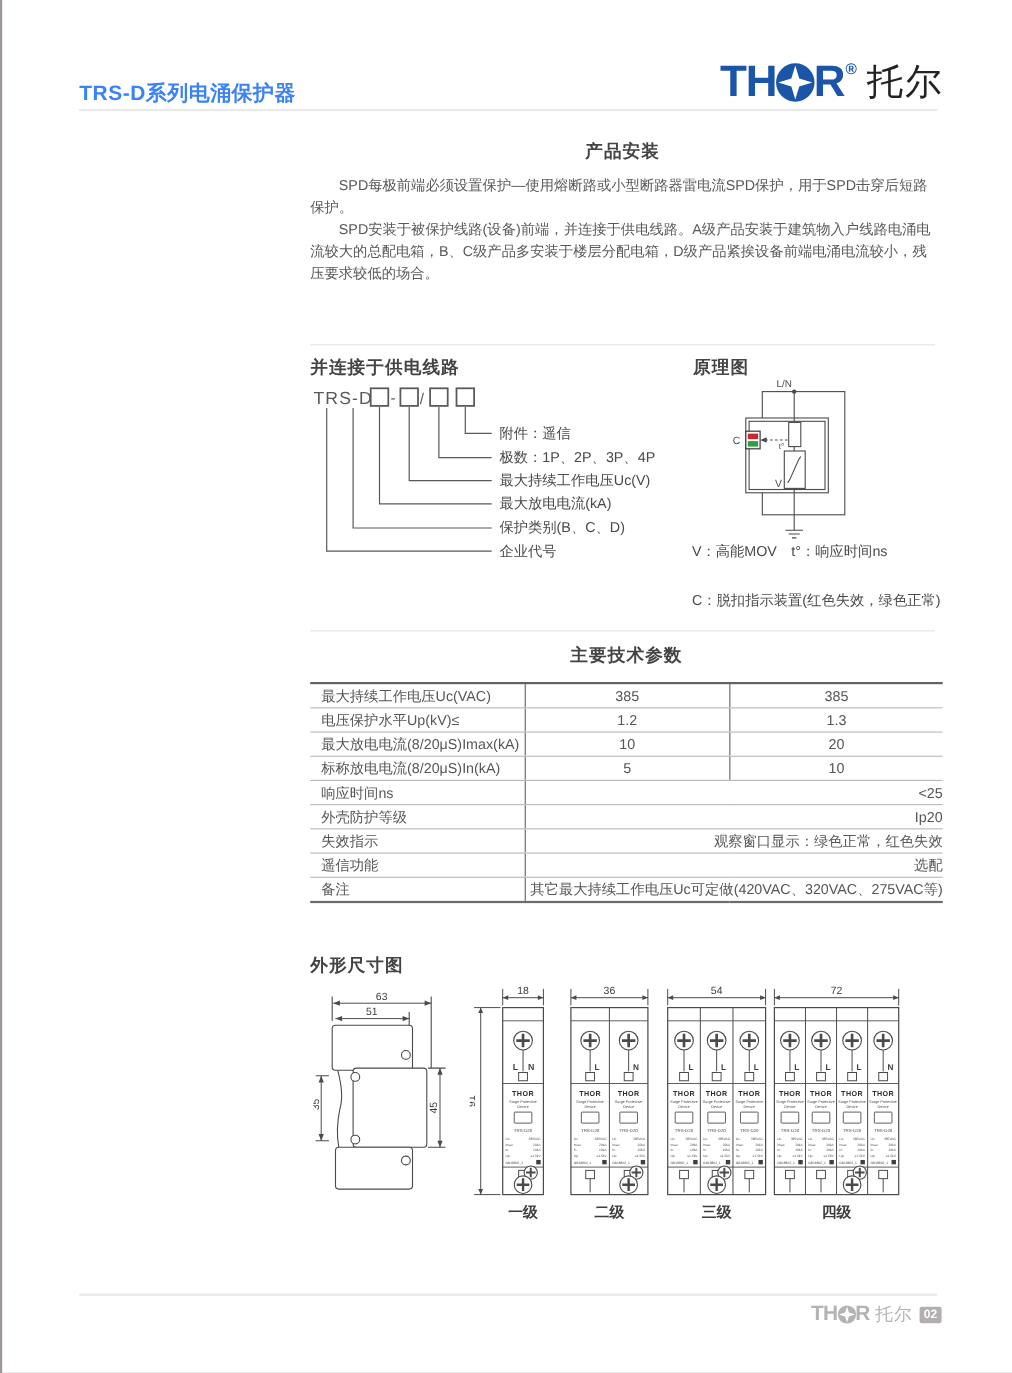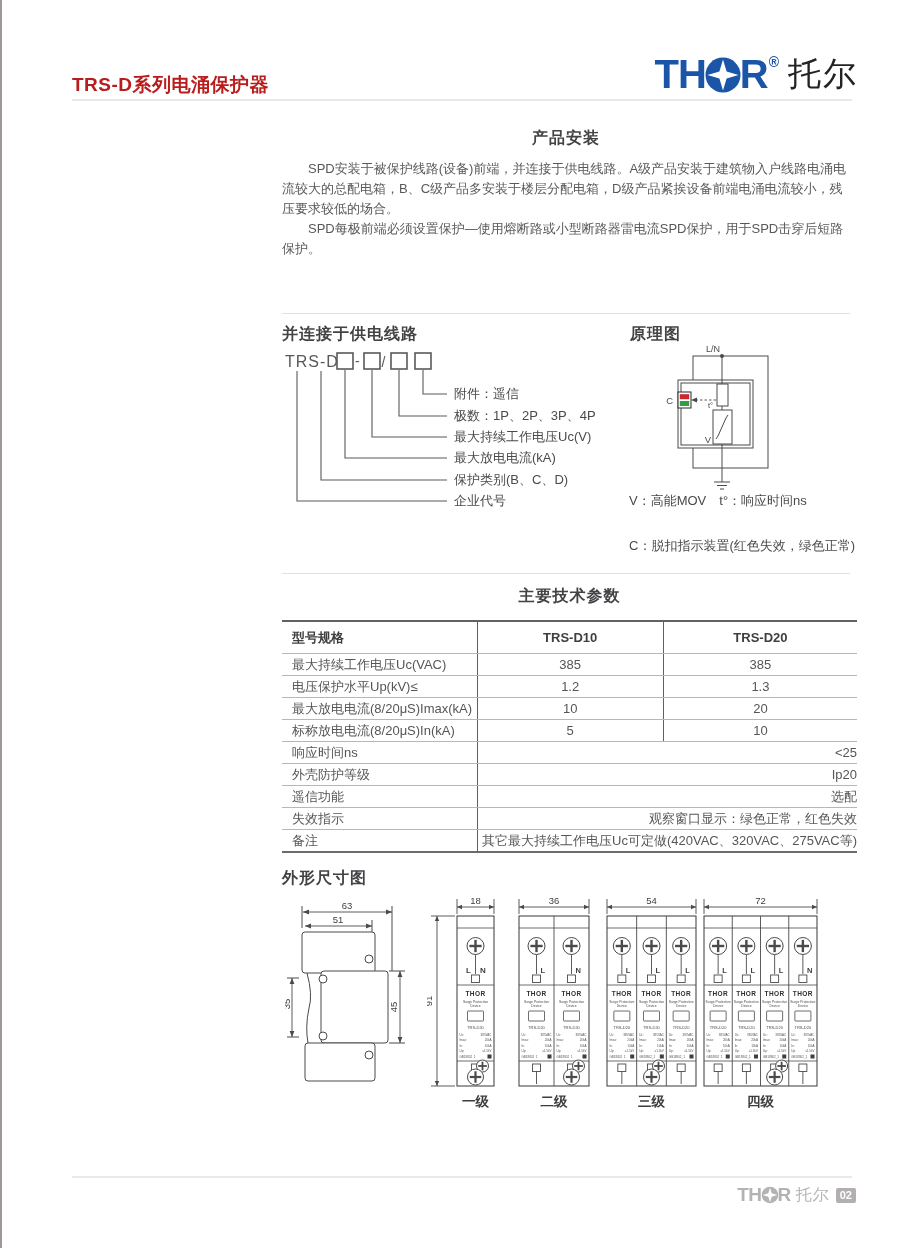--- a/index.html
+++ b/index.html
@@ -2,21 +2,21 @@
 <html><head>
 <meta charset="utf-8">
 <style>
   html,body{margin:0;padding:0;background:#fff;}
   body{font-family:"Liberation Sans","DejaVu Sans",sans-serif;color:#58585a;}
   .page{position:relative;width:920px;height:1248px;background:#fff;
         border-left:2px solid #9e9698;border-bottom:2px solid #908a8c;overflow:hidden;}
   .abs{position:absolute;}
 
   
-  .doc-title{left:70px;top:72px;font-size:19px;font-weight:bold;color:#b91c1c;letter-spacing:.5px;}
+  .doc-title{left:70px;top:72px;font-size:19px;font-weight:bold;color:#3b82f6;letter-spacing:.5px;}
   .header-rule{left:70px;top:99px;width:780px;height:2px;background:#e9e9e9;}
   .logo{right:64px;top:52px;display:flex;align-items:center;}
   .logo-thor{font-size:40px;font-weight:800;color:#1a55a8;letter-spacing:-1px;display:flex;align-items:center;}
   .logo-star{margin:0 -2px;vertical-align:middle;}
   .logo-reg{font-size:14px;color:#1a55a8;font-weight:bold;position:relative;top:-13px;left:1px;}
   .logo-cn{font-size:33px;color:#232323;margin-left:10px;letter-spacing:2px;}
 
   
   .sec-h{font-size:16px;font-weight:bold;color:#434346;letter-spacing:1px;text-align:center;}
   .install{left:280px;top:128px;width:568px;}
@@ -64,22 +64,22 @@
         </svg>
         <span>R</span>
       </span>
     <span class="logo-reg">®</span>
     <span class="logo-cn">托尔</span>
   </div>
   <div class="abs header-rule"></div>
 
   <div class="abs install">
     <div class="sec-h">产品安装</div>
+    <p>SPD每极前端必须设置保护—使用熔断路或小型断路器雷电流SPD保护，用于SPD击穿后短路保护。</p>
     <p>SPD安装于被保护线路(设备)前端，并连接于供电线路。A级产品安装于建筑物入户线路电涌电流较大的总配电箱，B、C级产品多安装于楼层分配电箱，D级产品紧挨设备前端电涌电流较小，残压要求较低的场合。</p>
-    <p>SPD每极前端必须设置保护—使用熔断路或小型断路器雷电流SPD保护，用于SPD击穿后短路保护。</p>
   </div>
 
   <div class="abs divider" style="top:313px"></div>
 
   <div class="abs sec-h" style="left:280px;top:324px">并连接于供电线路</div>
   <svg class="abs" style="left:280px;top:348px" width="350" height="168" viewBox="0 0 350 168">
     <g stroke="#59595b" stroke-width="1.1" fill="none">
       <rect x="55" y="5" width="16" height="16" stroke-width="1.6"></rect>
       <rect x="82" y="5" width="16" height="16" stroke-width="1.6"></rect>
       <rect x="109" y="5" width="16" height="16" stroke-width="1.6"></rect>
@@ -131,25 +131,20 @@
   </svg>
   <div class="abs legend-line" style="left:627px;top:492px">V：高能MOV　t°：响应时间ns</div>
   <div class="abs legend-line" style="left:627px;top:537px">C：脱扣指示装置(红色失效，绿色正常)</div>
 
   <div class="abs divider" style="top:573px"></div>
 
   <div class="abs params">
     <div class="sec-h">主要技术参数</div>
     <table class="tech">
       <tbody>
-          <tr class="hdr">
-        <th class="c1">型号规格</th>
-        <th class="c2">TRS-D10</th>
-        <th class="c3">TRS-D20</th>
-      </tr>
       <tr>
         <td class="c1">最大持续工作电压Uc(VAC)</td>
         <td class="c2">385</td>
         <td class="c3">385</td>
       </tr>
       <tr>
         <td class="c1">电压保护水平Up(kV)≤</td>
         <td class="c2">1.2</td>
         <td class="c3">1.3</td>
       </tr>
@@ -165,26 +160,26 @@
       </tr>
       <tr>
         <td class="c1">响应时间ns</td>
         <td class="merged" colspan="2">&lt;25</td>
       </tr>
       <tr>
         <td class="c1">外壳防护等级</td>
         <td class="merged" colspan="2">Ip20</td>
       </tr>
       <tr>
+        <td class="c1">失效指示</td>
+        <td class="merged" colspan="2">观察窗口显示：绿色正常，红色失效</td>
+      </tr>
+      <tr>
         <td class="c1">遥信功能</td>
         <td class="merged" colspan="2">选配</td>
-      </tr>
-      <tr>
-        <td class="c1">失效指示</td>
-        <td class="merged" colspan="2">观察窗口显示：绿色正常，红色失效</td>
       </tr>
       <tr>
         <td class="c1">备注</td>
         <td class="merged" colspan="2">其它最大持续工作电压Uc可定做(420VAC、320VAC、275VAC等)</td>
       </tr>
     </tbody>
       </table>
   </div>
 
   <div class="abs sec-h dims-h">外形尺寸图</div>

